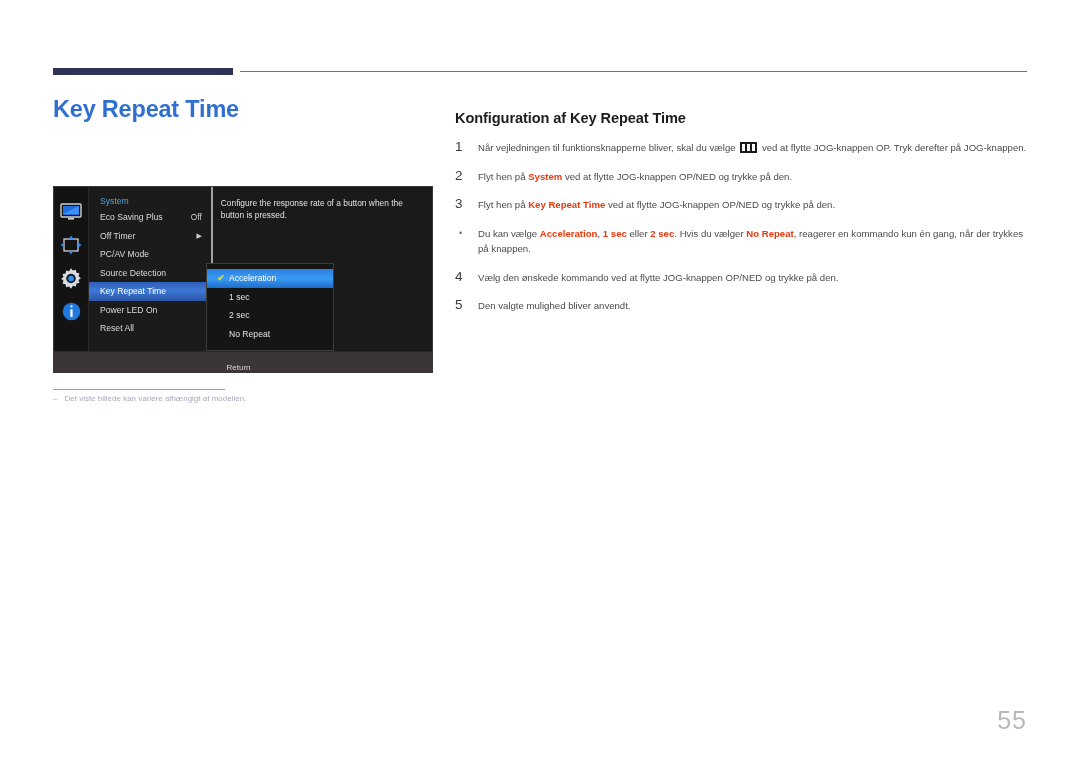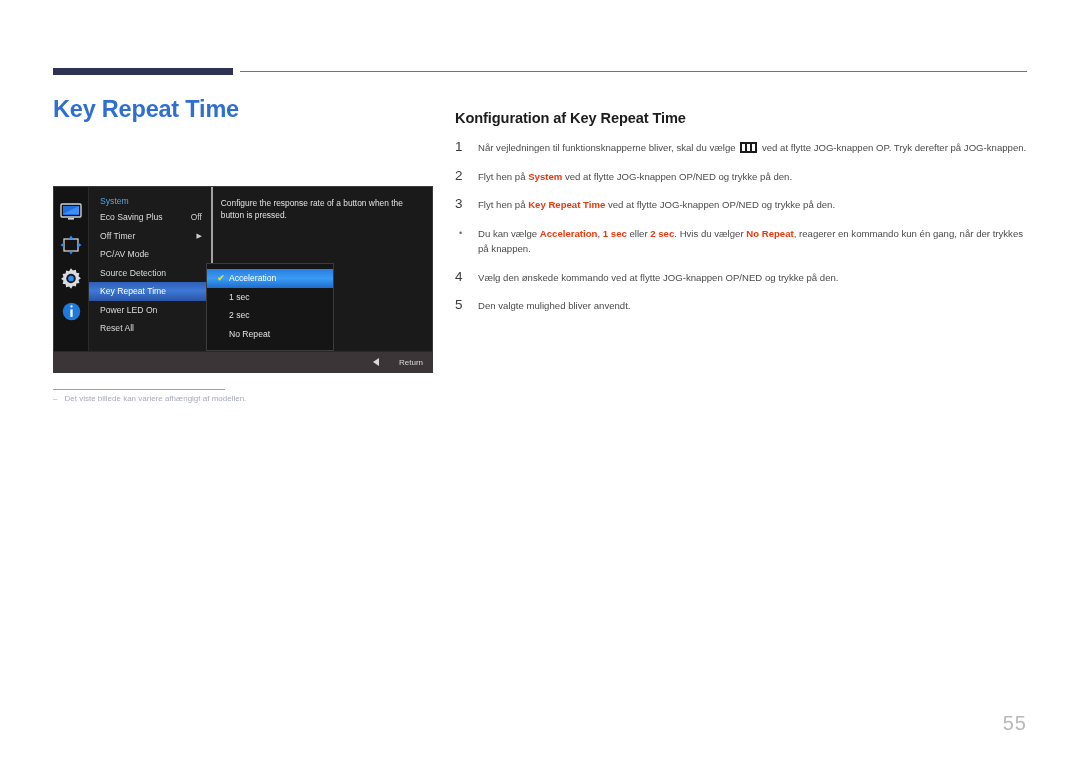--- a/index.html
+++ b/index.html
@@ -145,20 +145,21 @@
 
   #osd-footer {
     height: 21px;
     background: #3b3537;
     border-top: 1px solid #2b2627;
     display: flex; align-items: center; justify-content: flex-end;
     padding-right: 9px;
     gap: 20px;
     color: #d9d9d9;
     font-size: 8px;
+    flex-direction: column;
   }
   #osd-footer .tri {
     width: 0; height: 0;
     border-top: 4px solid transparent;
     border-bottom: 4px solid transparent;
     border-right: 6px solid #d9d9d9;
   }
 
   
   #footnote-rule {
@@ -222,21 +223,21 @@
     width: 3px; height: 7px;
     background: #ffffff;
   }
   .menu-glyph i:nth-child(1) { left: 2px; }
   .menu-glyph i:nth-child(2) { left: 7px; }
   .menu-glyph i:nth-child(3) { left: 12px; }
 
   
   #page-number {
     position: absolute; right: 53px; bottom: 28px;
-    font-size: 20px;
+    font-size: 25px;
     color: #b9b9b9;
     letter-spacing: 1px;
     text-align: right;
   }
 </style>
 </head>
 <body>
 
 <div id="top-rule-left"></div>
 <div id="top-rule-right"></div>

